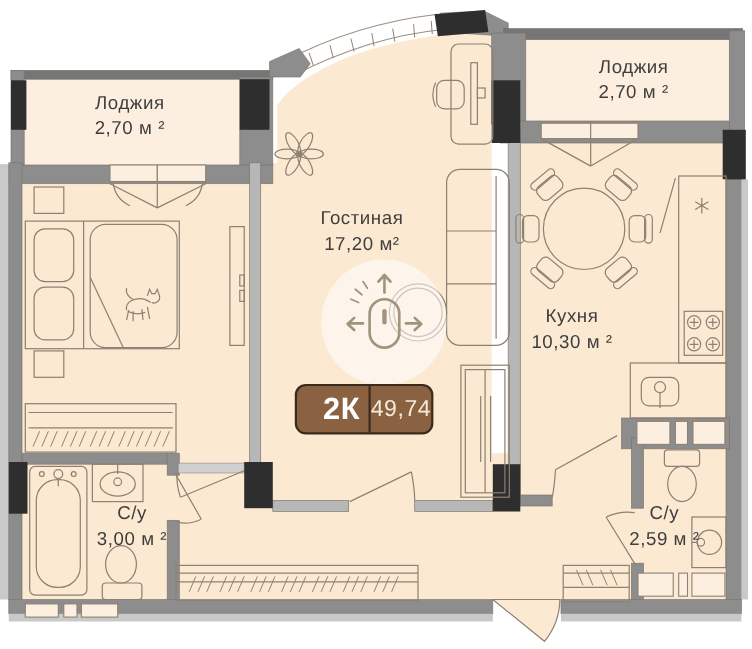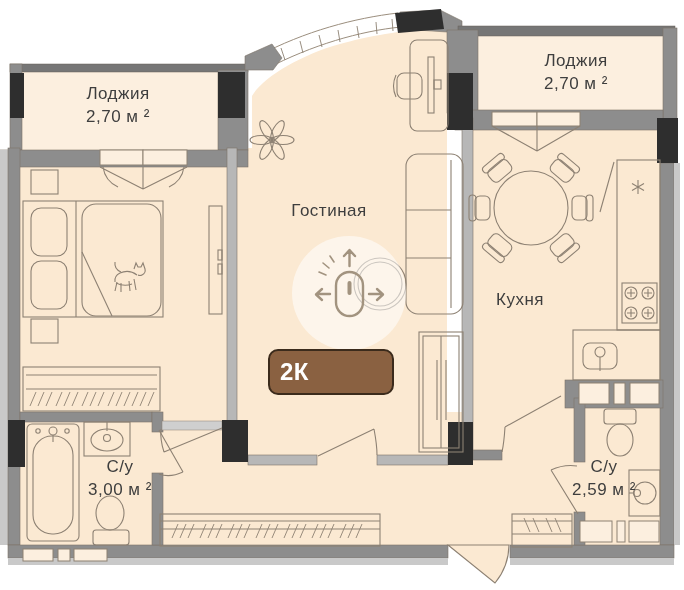--- a/index.html
+++ b/index.html
@@ -22,21 +22,21 @@
   .sill{fill:var(--floor-light);stroke:var(--line-brown);stroke-width:1;}
   .ln{fill:none;stroke:var(--line-brown);stroke-width:1.1;}
   .lnf{fill:var(--floor);stroke:var(--line-brown);stroke-width:1.1;}
   .hatch{stroke:var(--line-brown);stroke-width:.9;fill:none;}
   .room-label{position:absolute;transform:translate(-50%,-50%);text-align:center;
       color:var(--text);font-size:17px;line-height:23px;letter-spacing:.5px;font-weight:400;white-space:nowrap;}
   .badge{position:absolute;left:268px;top:349px;width:126px;height:46px;
       background:var(--badge-bg);border:2.5px solid var(--badge-border);border-radius:10px;
       display:flex;box-sizing:border-box;align-items:stretch;}
   .badge-type{width:49px;display:flex;align-items:center;justify-content:center;
-      color:var(--badge-text);font-size:24px;font-weight:800;letter-spacing:.5px;}
+      color:var(--badge-text);font-size:28px;font-weight:800;letter-spacing:.5px;margin-left:16px;}
   .badge-area{flex:1;display:flex;align-items:center;justify-content:center;
       color:var(--badge-area-text);font-size:21px;font-weight:500;
       border-left:2px solid var(--badge-border);letter-spacing:.5px;}
 </style>
 </head>
 <body>
 
 <div class="stage">
 <svg width="684" height="590" viewBox="0 0 684 590">
   <defs>
@@ -327,31 +327,34 @@
   <div class="room-label" style="left:118px;top:105px">
     <div>Лоджия</div>
     <div>2,70 м ²</div>
   </div>
   <div class="room-label" style="left:576px;top:72px">
     <div>Лоджия</div>
     <div>2,70 м ²</div>
   </div>
   <div class="room-label" style="left:329px;top:210px">
     <div>Гостиная</div>
+    <div>17,20 м²</div>
   </div>
   <div class="room-label" style="left:520px;top:299px">
     <div>Кухня</div>
+    <div>10,30 м ²</div>
   </div>
   <div class="room-label" style="left:166px;top:338px">
   </div>
   <div class="room-label" style="left:120px;top:478px">
     <div>С/у</div>
     <div>3,00 м ²</div>
   </div>
   <div class="room-label" style="left:604px;top:478px">
     <div>С/у</div>
     <div>2,59 м ²</div>
   </div>
 
   <div class="badge">
     <div class="badge-type">2К</div>
+    <div class="badge-area">49,74</div>
   </div>
 </div>
 
 </body></html>

